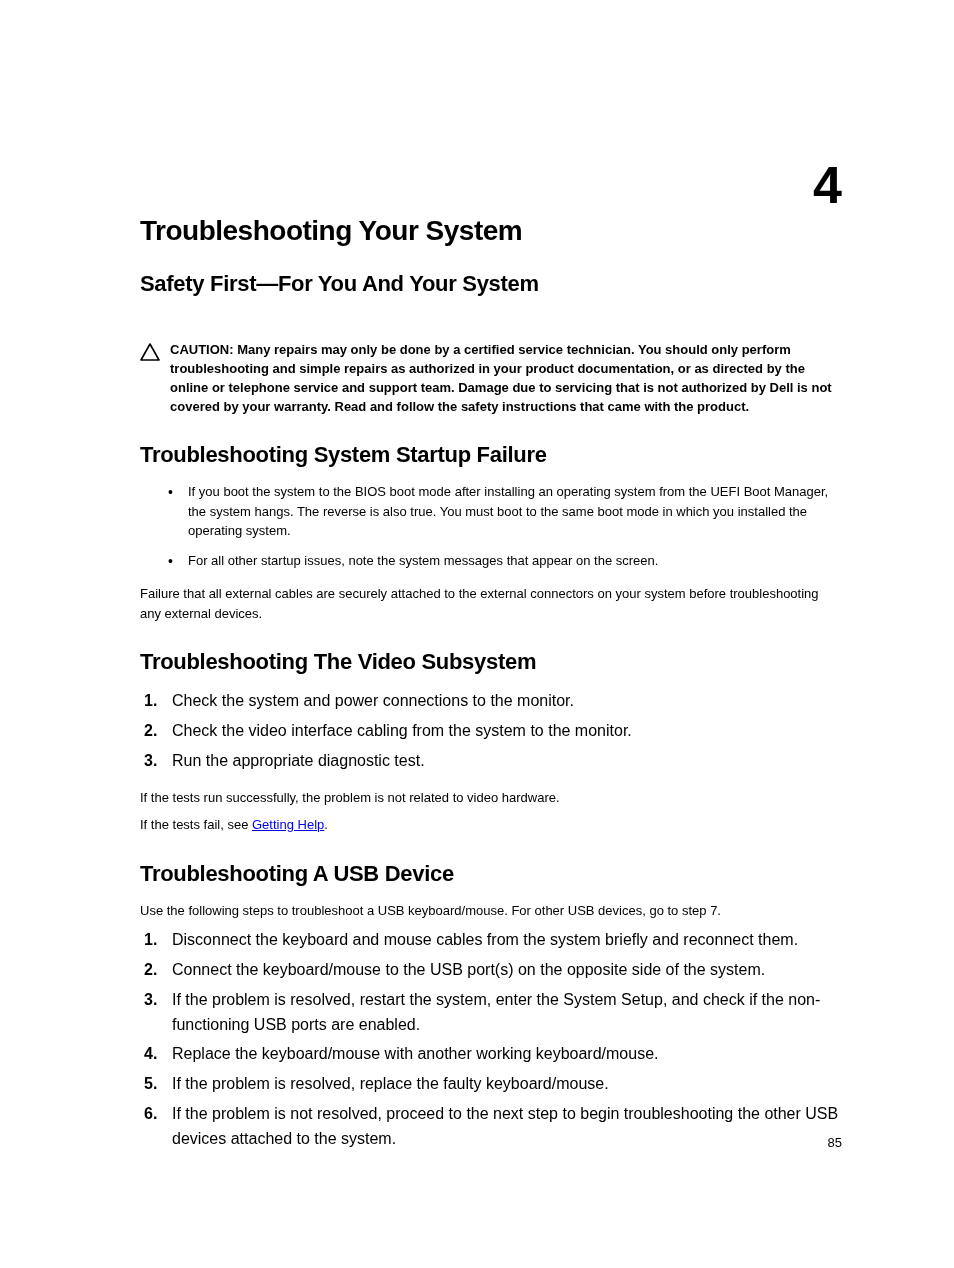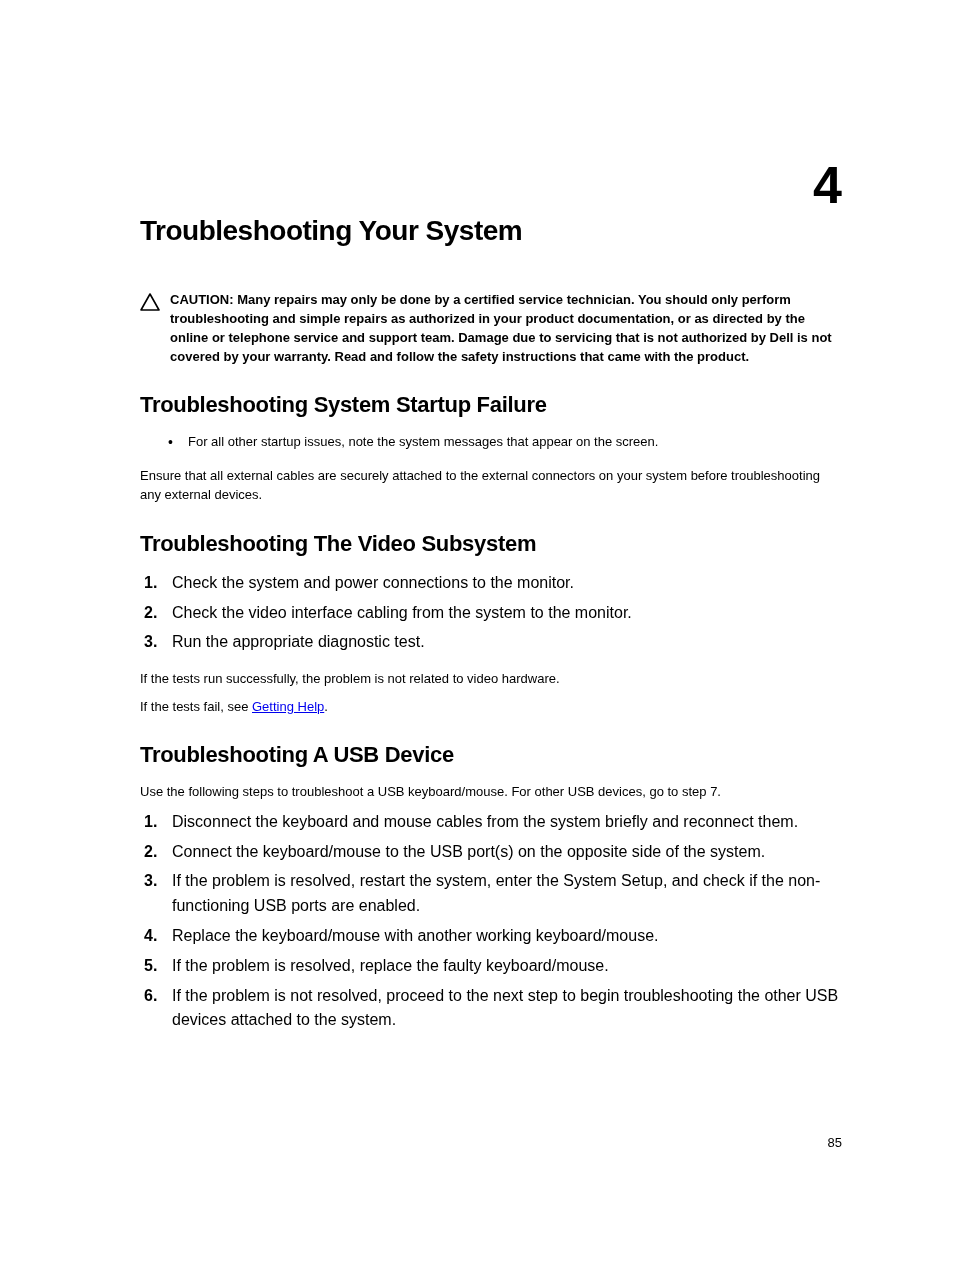--- a/index.html
+++ b/index.html
@@ -126,40 +126,42 @@
   </style>
 </head>
 <body>
 
 <div class="page">
 
   <div class="chapter-number">4</div>
 
   <h1 class="h1">Troubleshooting Your System</h1>
 
+  <h2 class="h2 first">Safety First—For You And Your System</h2>
 
   <div class="caution-block">
     <span class="caution-icon">
       <svg width="20" height="18" viewBox="0 0 20 18">
         <path d="M10 1 L19 17 L1 17 Z" fill="none" stroke="#000" stroke-width="1.6" stroke-linejoin="round"></path>
       </svg>
     </span>
     <div class="caution-text">
       <span>CAUTION: </span><span>Many repairs may only be done by a certified service technician. You should only perform troubleshooting and simple repairs as authorized in your product documentation, or as directed by the online or telephone service and support team. Damage due to servicing that is not authorized by Dell is not covered by your warranty. Read and follow the safety instructions that came with the product.</span>
     </div>
   </div>
 
   <h2 class="h2">Troubleshooting System Startup Failure</h2>
 
   <ul class="bullet-list">
+    <li>If you boot the system to the BIOS boot mode after installing an operating system from the UEFI Boot Manager, the system hangs. The reverse is also true. You must boot to the same boot mode in which you installed the operating system.</li>
     <li>For all other startup issues, note the system messages that appear on the screen.</li>
   </ul>
 
 
-  <p class="body-text">Ensure that all external cables are securely attached to the external connectors on your system before troubleshooting any external devices.</p>
+  <p class="body-text">Failure that all external cables are securely attached to the external connectors on your system before troubleshooting any external devices.</p>
 
   <h2 class="h2">Troubleshooting The Video Subsystem</h2>
 
   <ol class="num-list">
     <li>Check the system and power connections to the monitor.</li>
     <li>Check the video interface cabling from the system to the monitor.</li>
     <li>Run the appropriate diagnostic test.</li>
   </ol>
 
   <p class="body-text">If the tests run successfully, the problem is not related to video hardware.</p>

